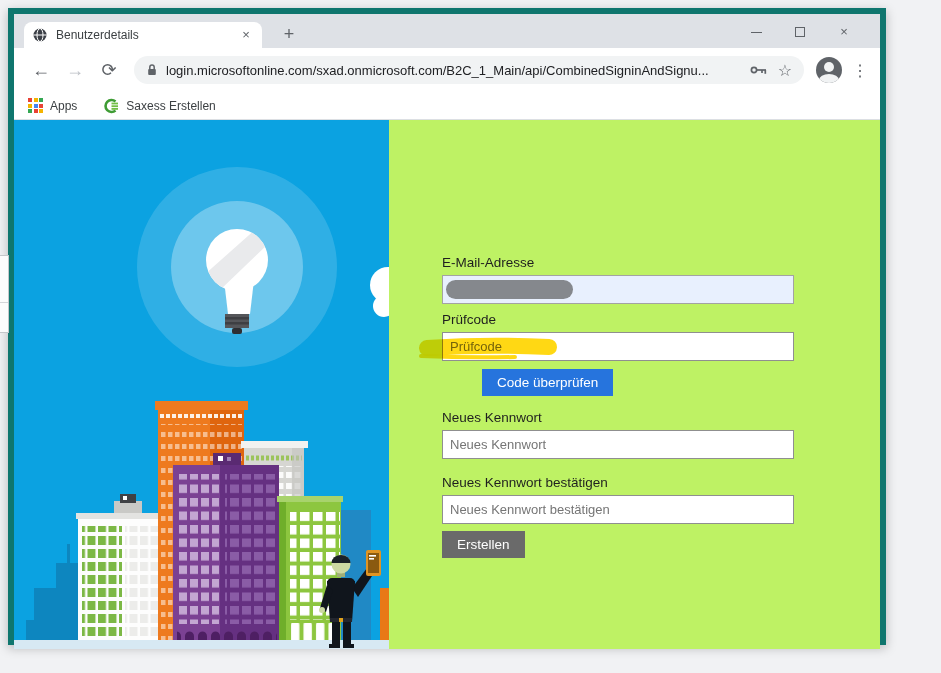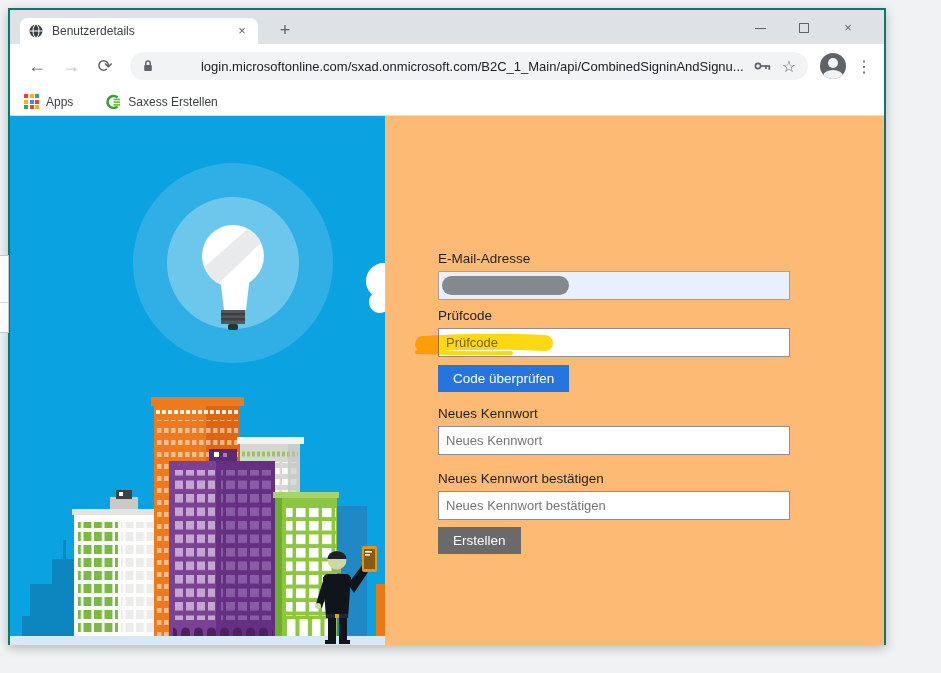--- a/index.html
+++ b/index.html
@@ -11,76 +11,76 @@
   }
   
   .bg-window-sliver {
     position:absolute; left:0; top:255px; width:9px; height:78px;
     background:#fcfcfc; border:1px solid #c4c7ca; border-left:none; z-index:3;
   }
   .bg-window-sliver .divider { position:absolute; left:0; right:0; top:46px; border-top:1px solid #d4d6d9; }
   .window {
     position:absolute; left:8px; top:8px; width:878px; height:637px;
     background:#fff; z-index:2;
-    border:2px solid #0f766e; box-shadow:0 3px 10px rgba(0,0,0,.25);
+    border:6px solid #0f766e; box-shadow:0 3px 10px rgba(0,0,0,.25);
   }
   .tabstrip { position:relative; height:34px; background:#dee1e6; }
   .tab {
     position:absolute; left:10px; top:8px; width:238px; height:26px;
     background:#fff; border-radius:8px 8px 0 0;
     display:flex; align-items:center; padding:0 8px; cursor:default;
   }
   .tab-title { flex:1; font-size:12px; color:#3c4043; margin-left:8px; white-space:nowrap; overflow:hidden; }
   .tab-close { width:16px; height:16px; line-height:15px; text-align:center; color:#5f6368; font-size:13px; border-radius:50%; }
   .newtab-btn { position:absolute; left:262px; top:9px; width:26px; height:24px; color:#5f6368; font-size:18px; line-height:23px; text-align:center; }
   .win-controls { position:absolute; right:14px; top:2px; display:flex; height:30px; align-items:center; }
   .win-btn { width:44px; text-align:center; color:#5f6368; font-size:13px; }
   .wc-min { display:inline-block; width:11px; height:1px; background:#5f6368; vertical-align:middle; }
   .wc-max { display:inline-block; width:10px; height:10px; border:1px solid #5f6368; vertical-align:middle; }
   .toolbar { height:44px; background:#fff; display:flex; align-items:center; padding:0 10px; }
   .nav-icon { width:26px; text-align:center; font-size:18px; color:#5f6368; margin:0 4px; }
   .nav-icon.disabled { color:#bdc1c6; }
   .omnibox {
     flex:1; height:28px; background:#f1f3f4; border-radius:14px;
-    display:flex; align-items:center; padding:0 12px; margin:0 6px 0 8px; min-width:0;text-align:right;
+    display:flex; align-items:center; padding:0 12px; margin:0 6px 0 8px; min-width:0;
   }
   .omni-url { flex:1; font-size:13px; color:#202124; white-space:nowrap; overflow:hidden; margin-left:8px; }
   .omni-icon { flex:none; margin-left:10px; }
   .star { font-size:16px; color:#5f6368; }
   .avatar { width:26px; height:26px; border-radius:50%; background:#5f6368; position:relative; flex:none; margin:0 8px 0 6px; overflow:hidden; }
   .avatar .head { position:absolute; left:8px; top:5px; width:10px; height:10px; border-radius:50%; background:#f1f3f4; }
   .avatar .body { position:absolute; left:3px; top:17px; width:20px; height:12px; border-radius:50%; background:#f1f3f4; }
   .menu-dots { width:20px; text-align:center; color:#5f6368; font-size:16px; }
-  .bookmarks { height:28px; background:#fff; border-bottom:1px solid #dcdfe3; display:flex; align-items:center; padding:0 14px;gap:6px; }
+  .bookmarks { height:28px; background:#fff; border-bottom:1px solid #dcdfe3; display:flex; align-items:center; padding:0 14px; }
   .bm-item { display:flex; align-items:center; margin-right:26px; }
   .bm-label { font-size:12px; color:#3c4043; margin-left:7px; }
   .apps-grid { display:grid; grid-template-columns:repeat(3,4px); grid-gap:1.5px; }
   .apps-grid i { width:4px; height:4px; display:block; }
   
-  .content { position:relative; height:529px; background:#fdba74; display:flex; overflow:hidden; }
+  .content { position:relative; height:529px; background:#bef264; display:flex; overflow:hidden; }
   .illustration { width:375px; height:100%; flex:none; }
   .form-area { flex:1; position:relative; }
   .b2c-form { position:absolute; left:53px; top:135px; width:352px; }
   .field-label { font-size:13.5px; color:#1f1f1f; margin:0 0 5px 0; }
   .txt-input {
     width:100%; height:29px; border:1px solid #8f8f8f; background:#fff;
     font-family:"Liberation Sans", sans-serif; font-size:13px; color:#333; padding:0 7px; outline:none;
   }
   .txt-input::placeholder { color:#757575; opacity:1; }
   .email-wrap { position:relative; }
   .email-input { background:#e8f0fe; border-color:#a3a3a3; }
   .redaction-blob { position:absolute; left:4px; top:5px; width:127px; height:19px; background:#85888d; border-radius:10px; }
   .code-wrap { position:relative; margin-top:5px; }
   .marker-svg { position:absolute; left:-25px; top:4px; width:146px; height:24px; pointer-events:none; mix-blend-mode:multiply; }
   .btn-row { display:flex; margin-top:8px; }
   .btn {
     height:27px; line-height:27px; padding:0 15px; font-size:13.5px; color:#fff;
     border:none; font-family:"Liberation Sans", sans-serif; margin-right:11px; cursor:pointer;
   }
-  .btn-blue { background:#2674dd; }
+  .btn-blue { background:#2674dd;margin-left:40px; }
   .btn-gray { background:#6a6a6a; }
   .mt14 { margin-top:14px; } .mt16 { margin-top:16px; } .mt8 { margin-top:8px; }
   .in-mt5 { margin-top:5px; }
   .btn-row2 { margin-top:7px; }
 </style>
 </head>
 <body>
 
 <div class="bg-window-sliver">
     <span class="divider"></span>

